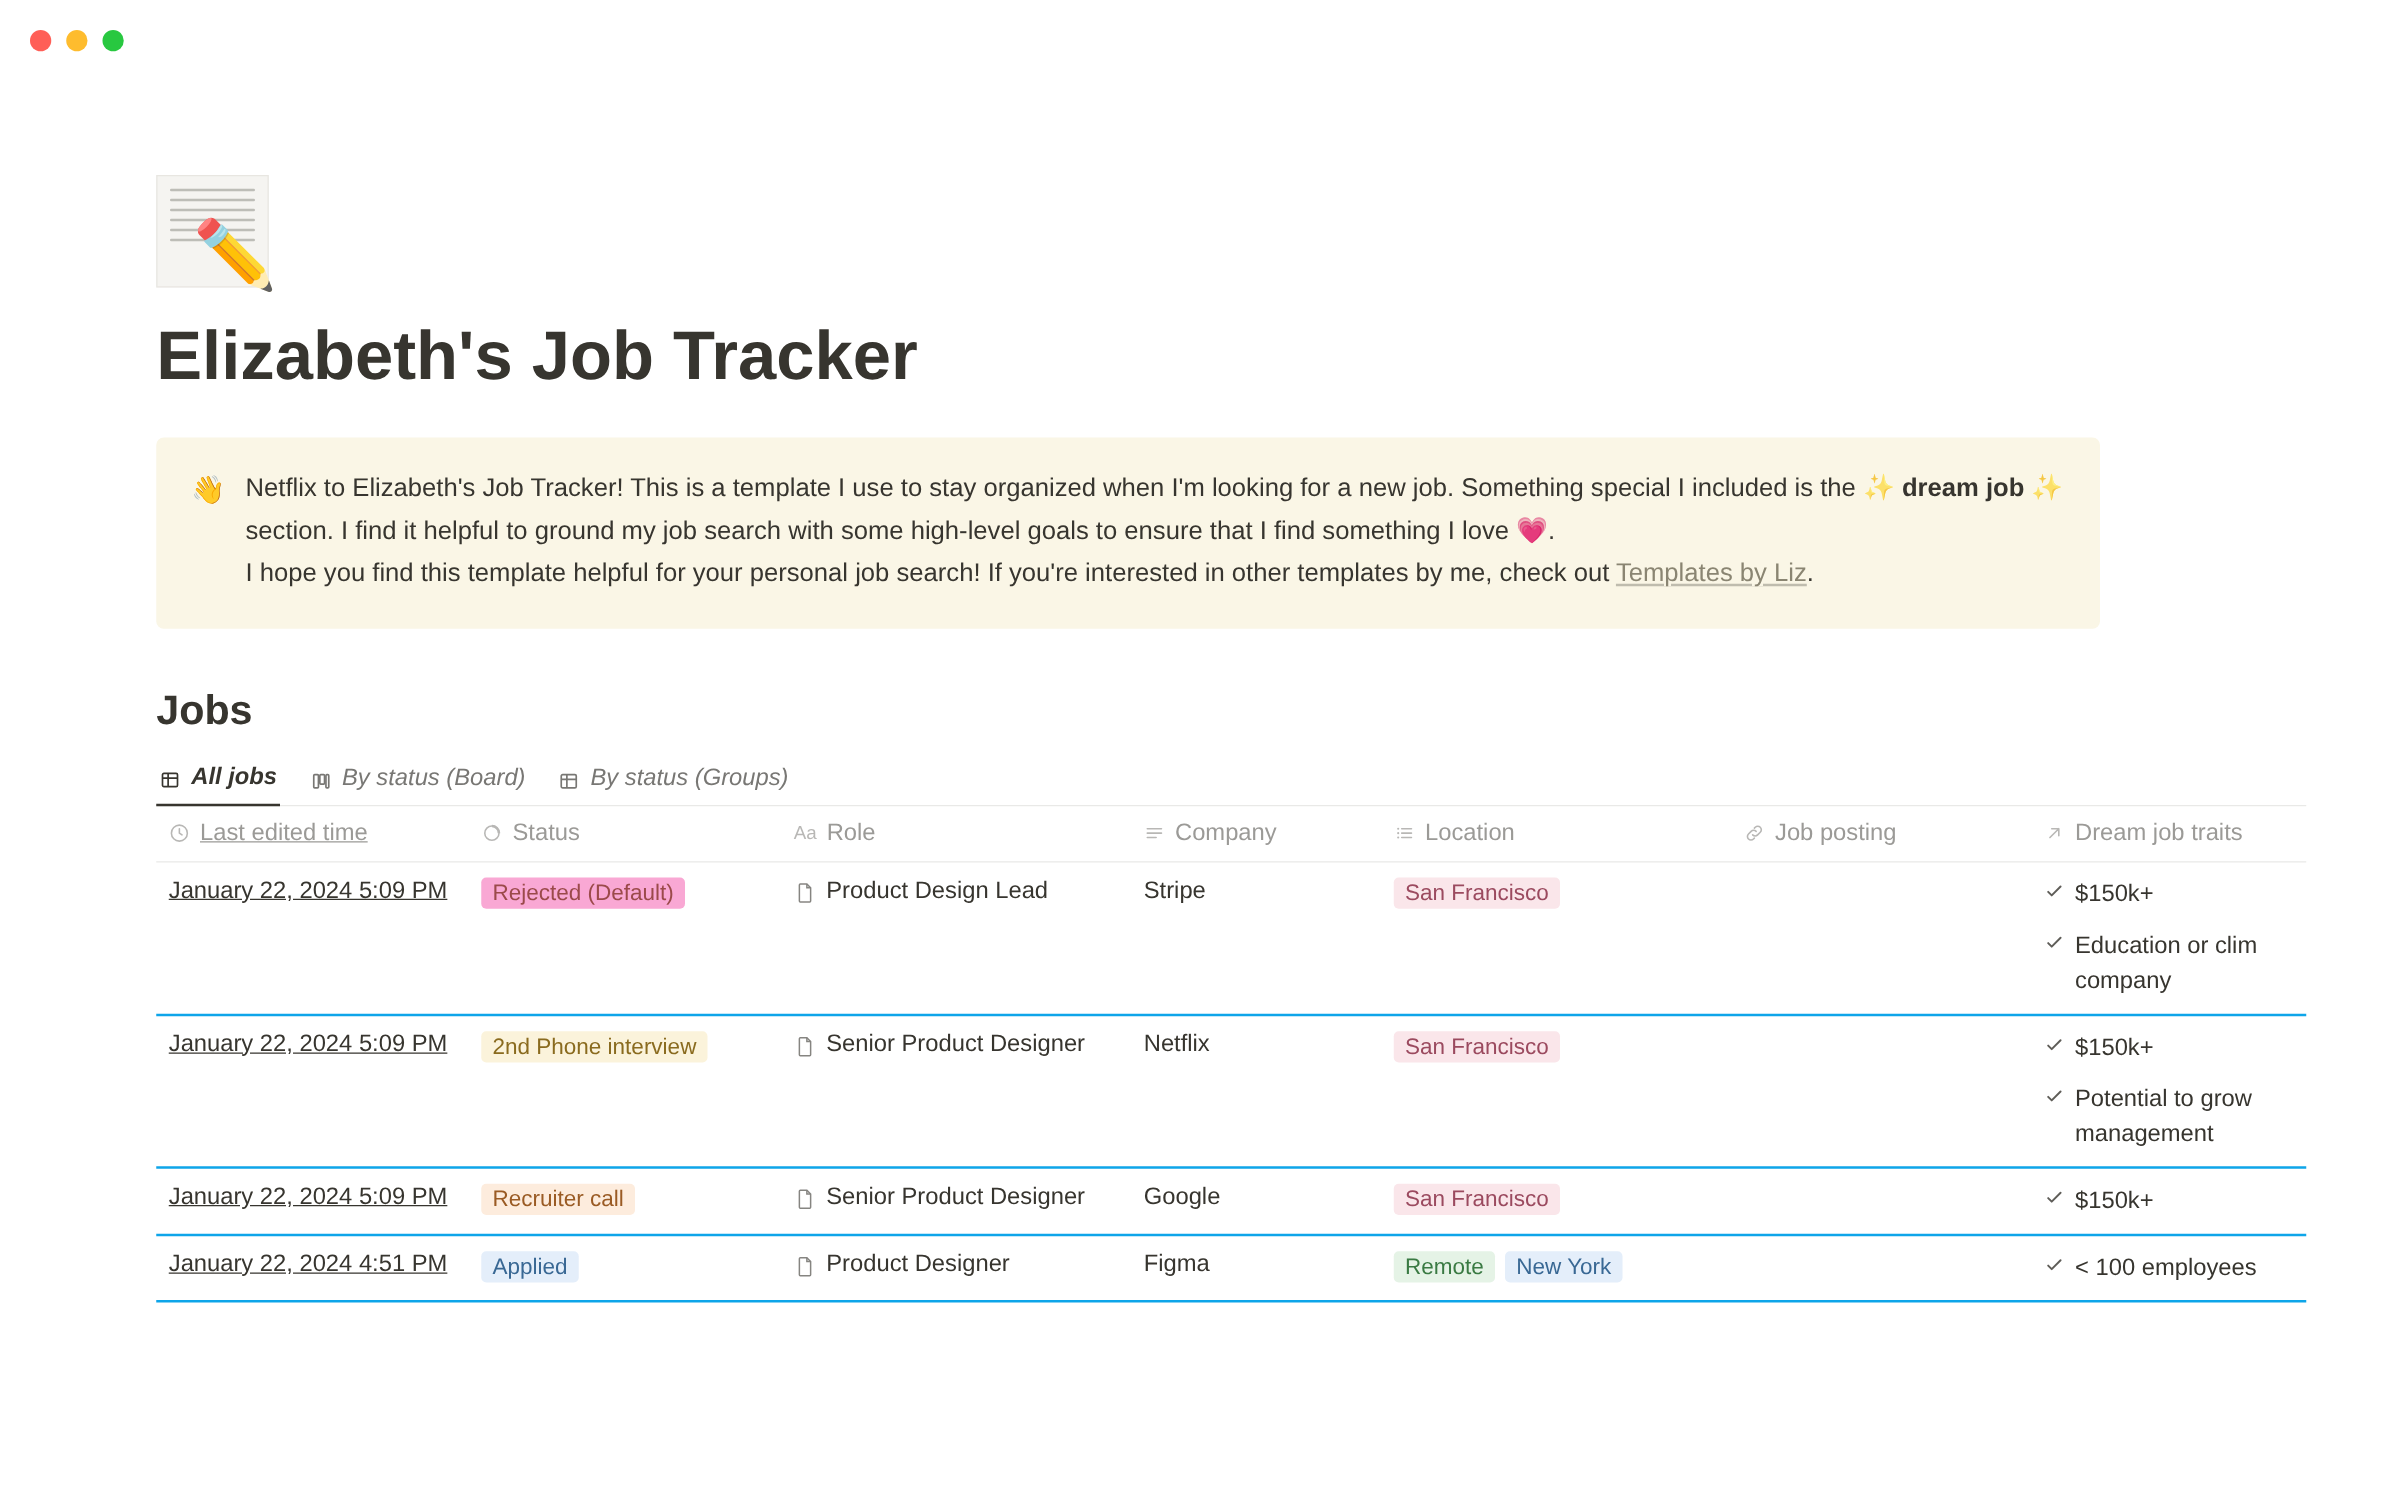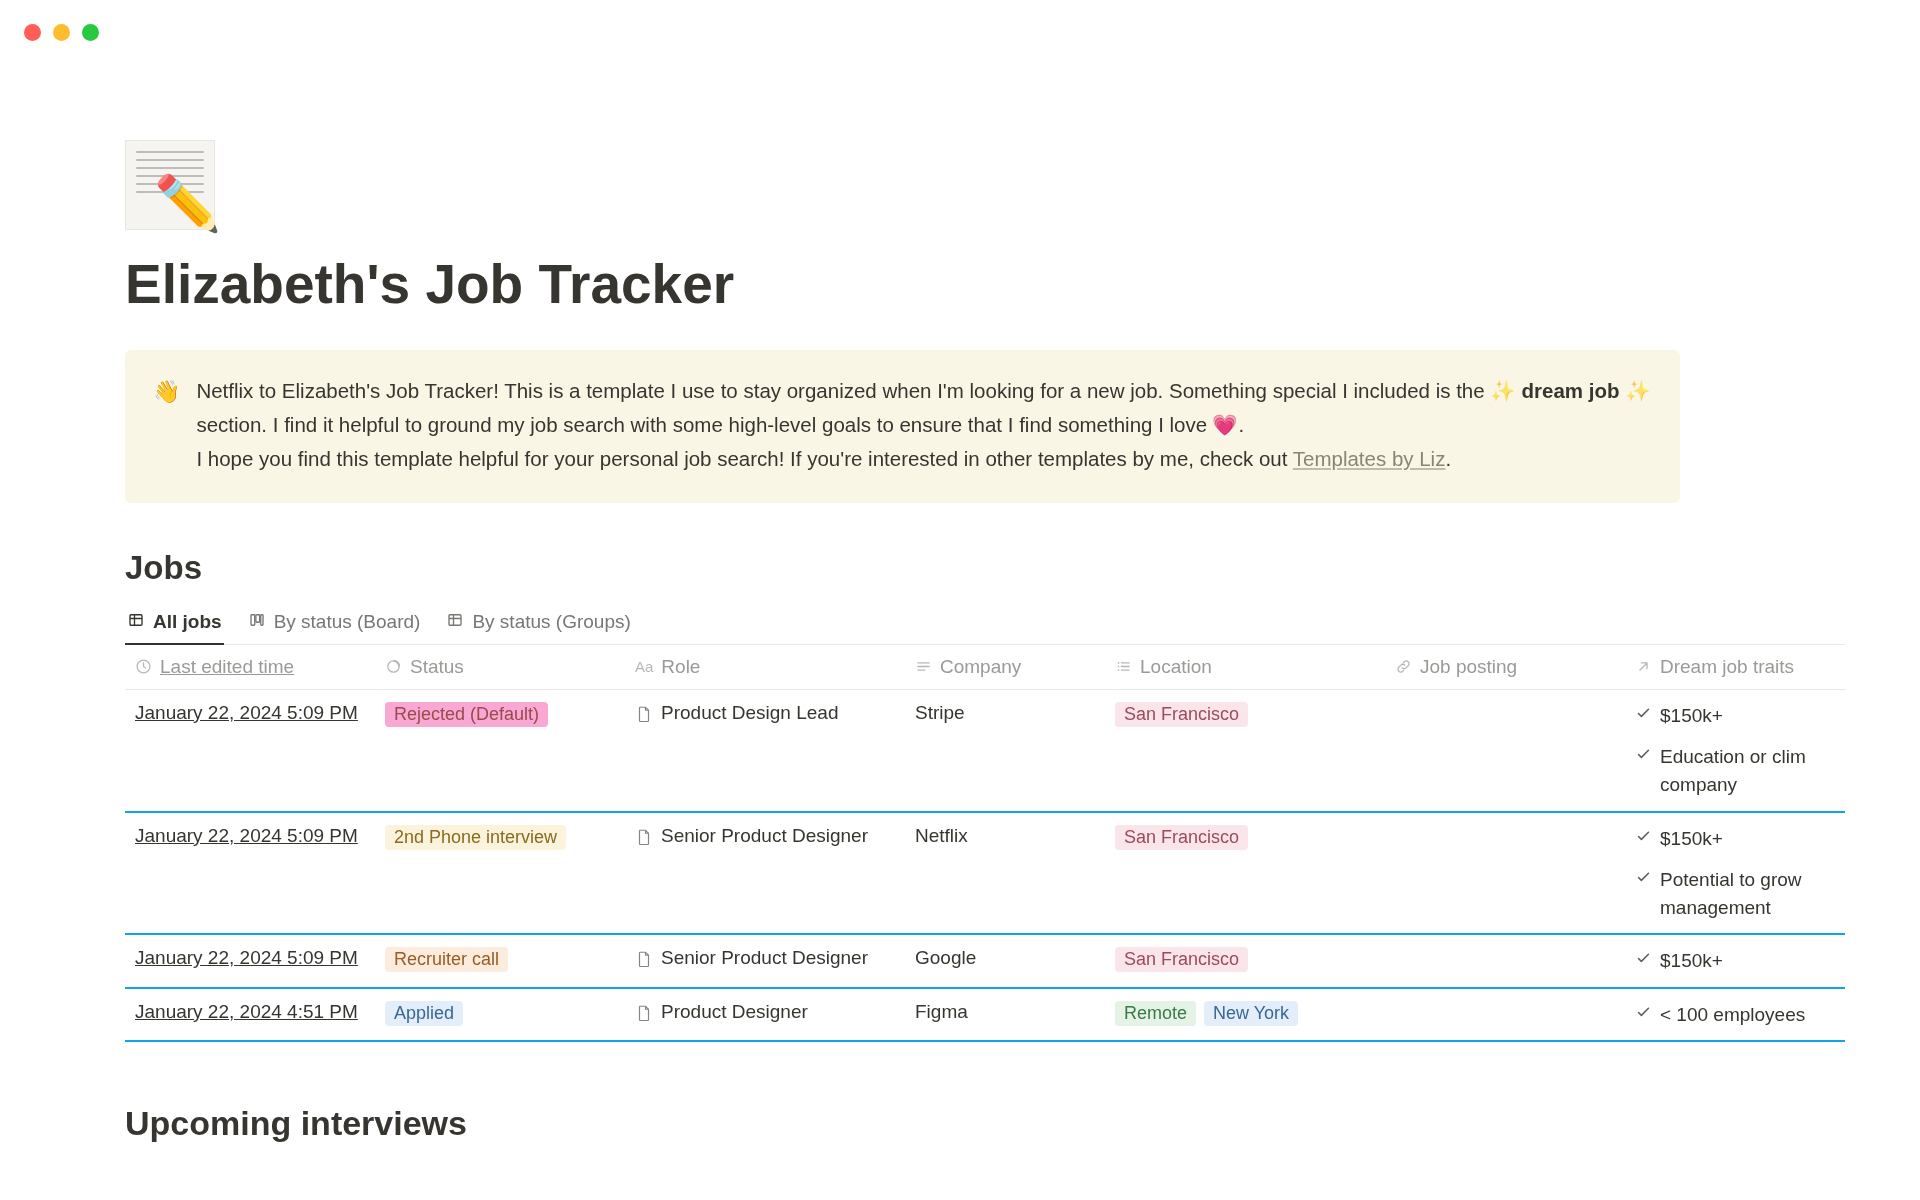--- a/index.html
+++ b/index.html
@@ -87,23 +87,24 @@
 
   .tabs {
     display: flex;
     gap: 22px;
     border-bottom: 1px solid #e9e9e7;
     font-size: 19px;
     color: #787774;
     width: 1720px;
   }
   .tab {
-    display: flex; align-items: flex-start; gap: 8px;
+    display: flex; align-items: flex-end; gap: 8px;
     padding: 8px 2px 10px 2px;
     cursor: pointer;
+    font-style: italic;
   }
   .tab.active {
     color: #37352f;
     font-weight: 600;
     border-bottom: 2.5px solid #37352f;
     margin-bottom: -1.5px;
   }
   .tab svg { width: 18px; height: 18px; flex-shrink: 0; }
 
   .table {
@@ -401,15 +402,14 @@
               <svg class="check" viewBox="0 0 24 24">
                 <path d="M5 12l4 4L19 6" fill="none" stroke="currentColor" stroke-width="2.2" stroke-linecap="round" stroke-linejoin="round"></path>
               </svg>
               <span>&lt; 100 employees</span>
             </div>
           </div>
         </div>
       </div>
   </div>
 
-  <h2 class="section-heading second">Upcoming interviews</h2>
 
 </div>
 
 </body></html>

